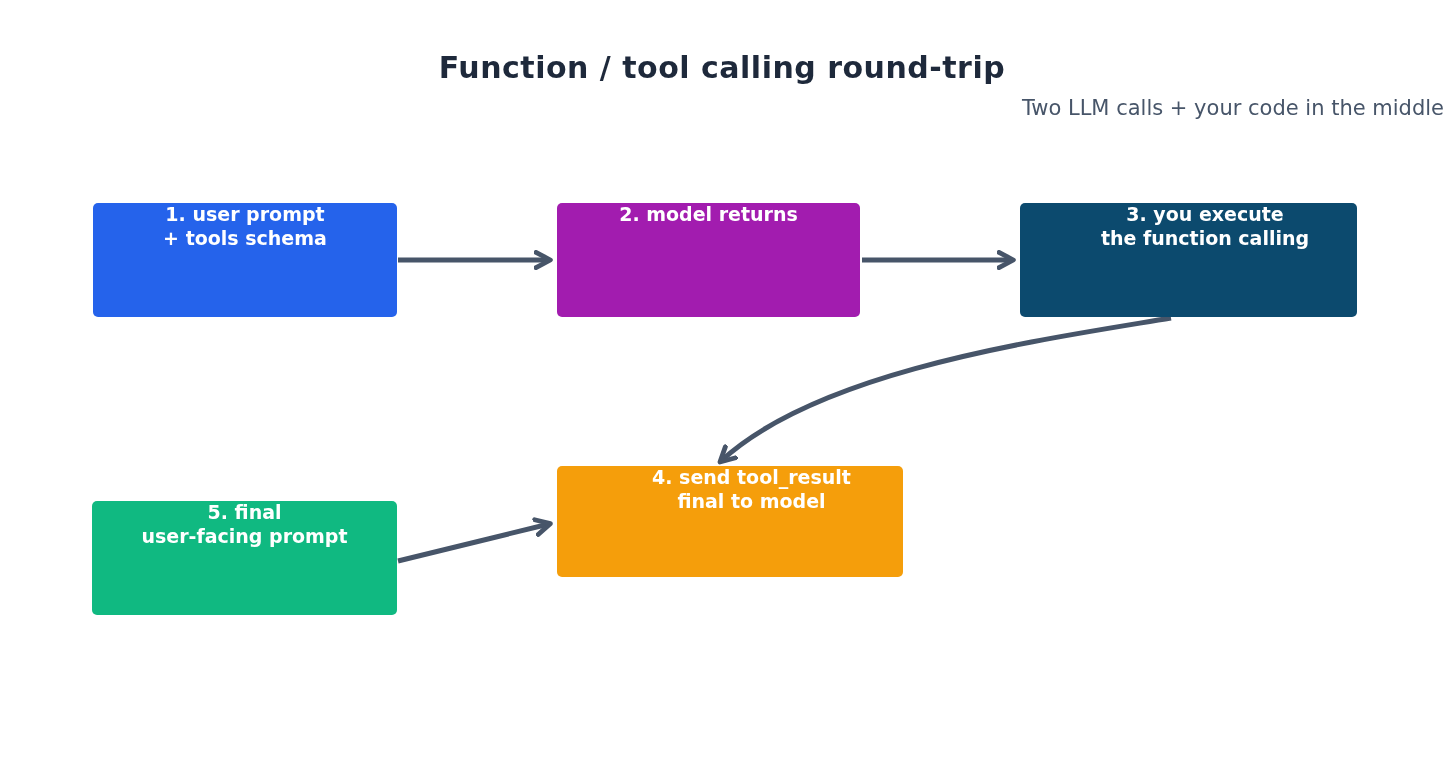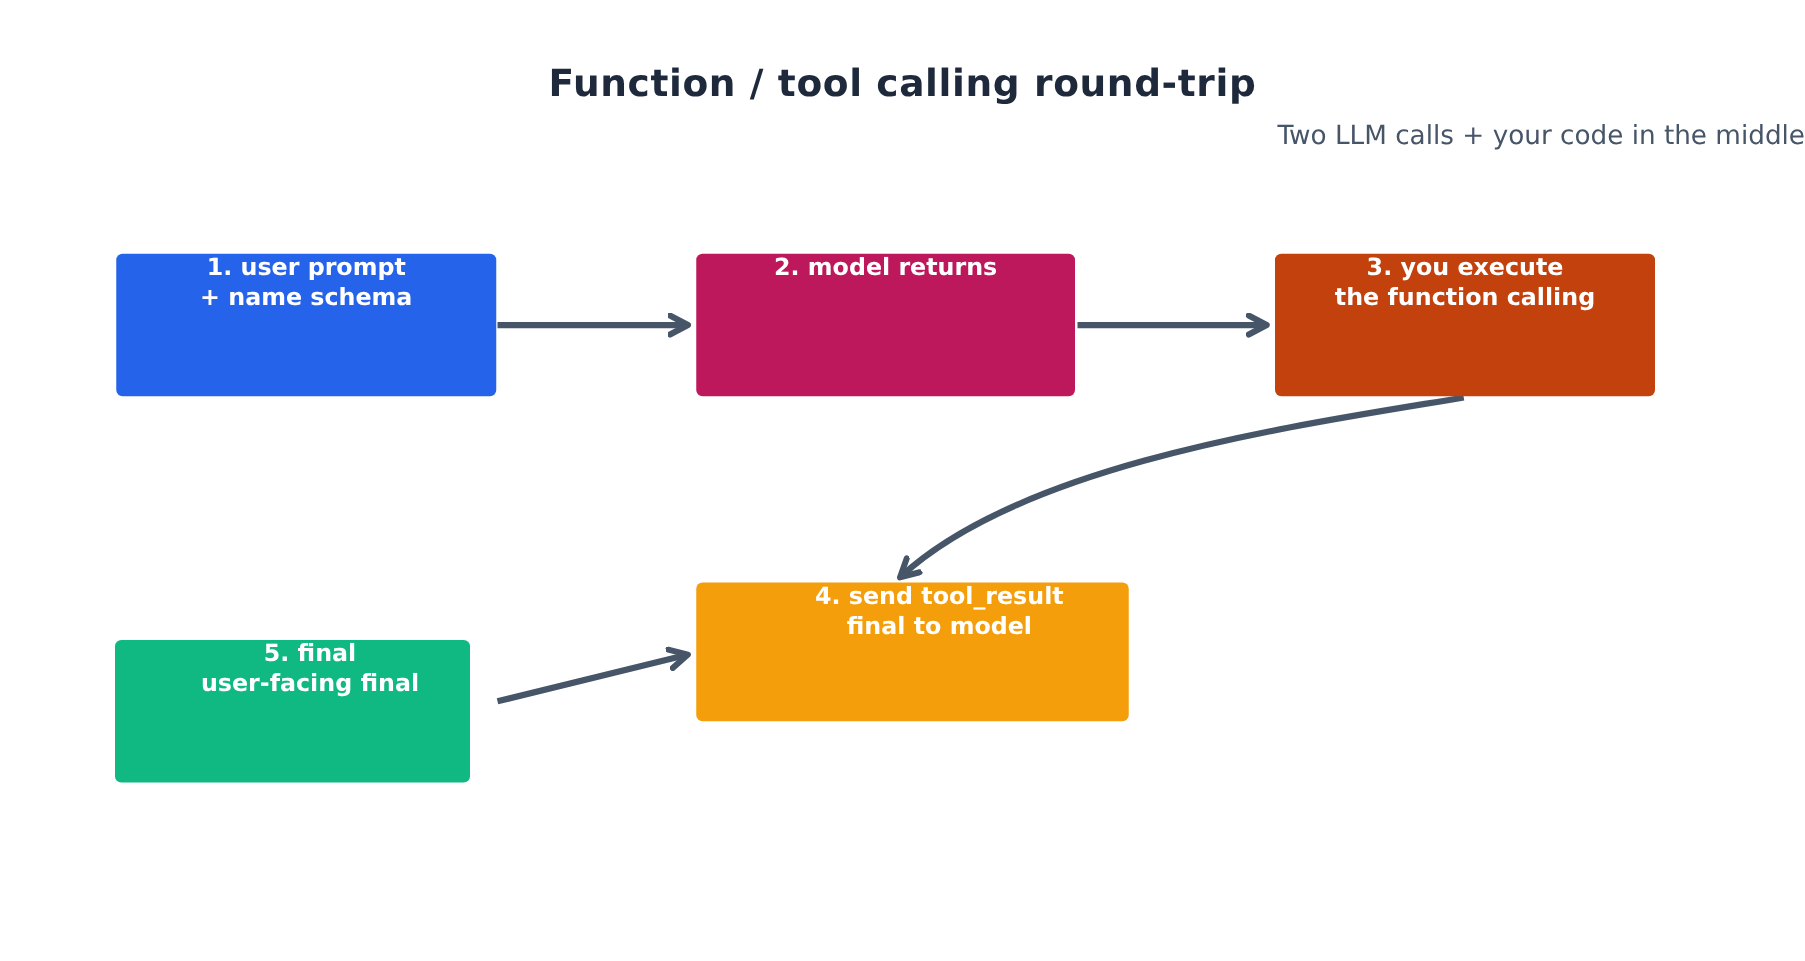--- a/index.html
+++ b/index.html
@@ -20,21 +20,21 @@
   .node{
     position:absolute;border-radius:5px;display:flex;flex-direction:column;
     align-items:center;text-align:center;
     color:var(--node-text,#ffffff);font-weight:bold;font-size:19px;line-height:23.5px;
   }
   .node span{display:block;}
   #node-0{left:93px;top:203px;width:304px;height:114px;}
   #node-1{left:557px;top:203px;width:303px;height:114px;}
   #node-2{left:1020px;top:203px;width:304px;height:114px;}
   #node-3{left:557px;top:466px;width:303px;height:111px;padding-left:43px;}
-  #node-4{left:92px;top:512px;width:256px;height:114px;padding-left:28px;}
+  #node-4{left:92px;top:501px;width:305px;height:114px;}
   svg.edges{position:absolute;left:0;top:0;width:1444px;height:769px;pointer-events:none;}
   .edge{stroke:var(--arrow,#475569);stroke-width:5;fill:none;stroke-linecap:butt;}
   .arrowhead-path{stroke:var(--arrow,#475569);}
 </style>
 </head>
 <body>
 
 <div class="canvas">
 
   <div class="title">Function / tool calling round-trip</div>
@@ -47,35 +47,35 @@
       </marker>
     </defs>
     <path class="edge" d="M 398 260 L 549 260" marker-end="url(#arrowhead)"></path>
     <path class="edge" d="M 862 260 L 1012 260" marker-end="url(#arrowhead)"></path>
     <path class="edge" d="M 1171 318 C 1040 340, 820 370, 721 461" marker-end="url(#arrowhead)"></path>
     <path class="edge" d="M 398 561 L 549 524" marker-end="url(#arrowhead)"></path>
   </svg>
 
   <div class="node" id="node-0" style="background: rgb(37, 99, 235);">
     <span>1. user prompt</span>
-    <span>+ name schema</span>
+    <span>+ tools schema</span>
   </div>
 
-  <div class="node" id="node-1" style="background: #be185d;">
+  <div class="node" id="node-1" style="background: #a21caf;">
     <span>2. model returns</span>
   </div>
 
-  <div class="node" id="node-2" style="background: #c2410c;">
+  <div class="node" id="node-2" style="background: #0c4a6e; padding-left: 33px;">
     <span>3. you execute</span>
     <span>the function calling</span>
   </div>
 
   <div class="node" id="node-3" style="background: rgb(245, 158, 11);">
     <span>4. send tool_result</span>
     <span>final to model</span>
   </div>
 
   <div class="node" id="node-4" style="background: rgb(16, 185, 129);">
     <span>5. final</span>
-    <span>user-facing final</span>
+    <span>user-facing prompt</span>
   </div>
 
 </div>
 
 </body></html>

